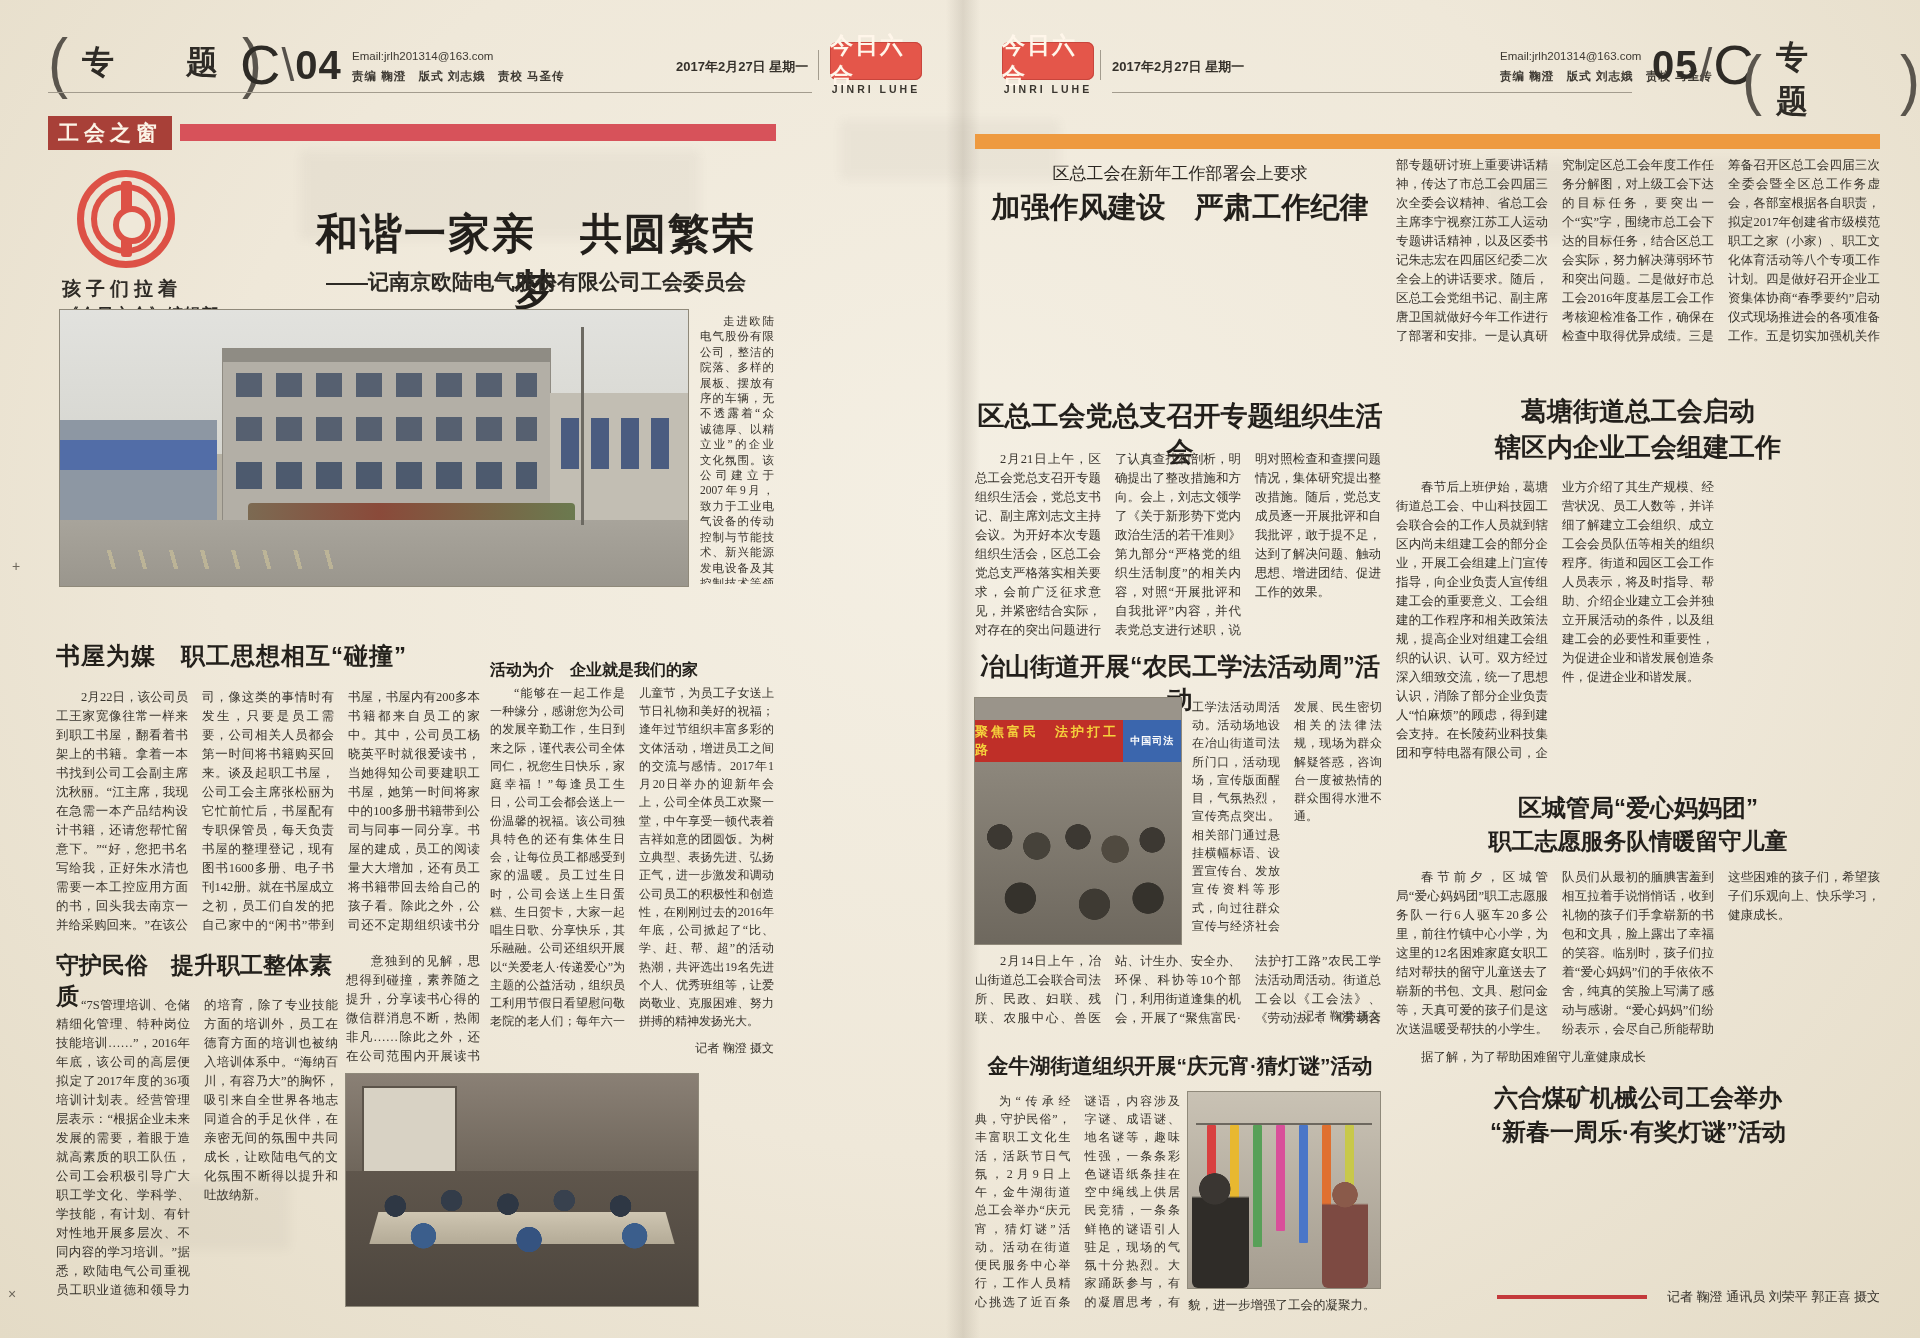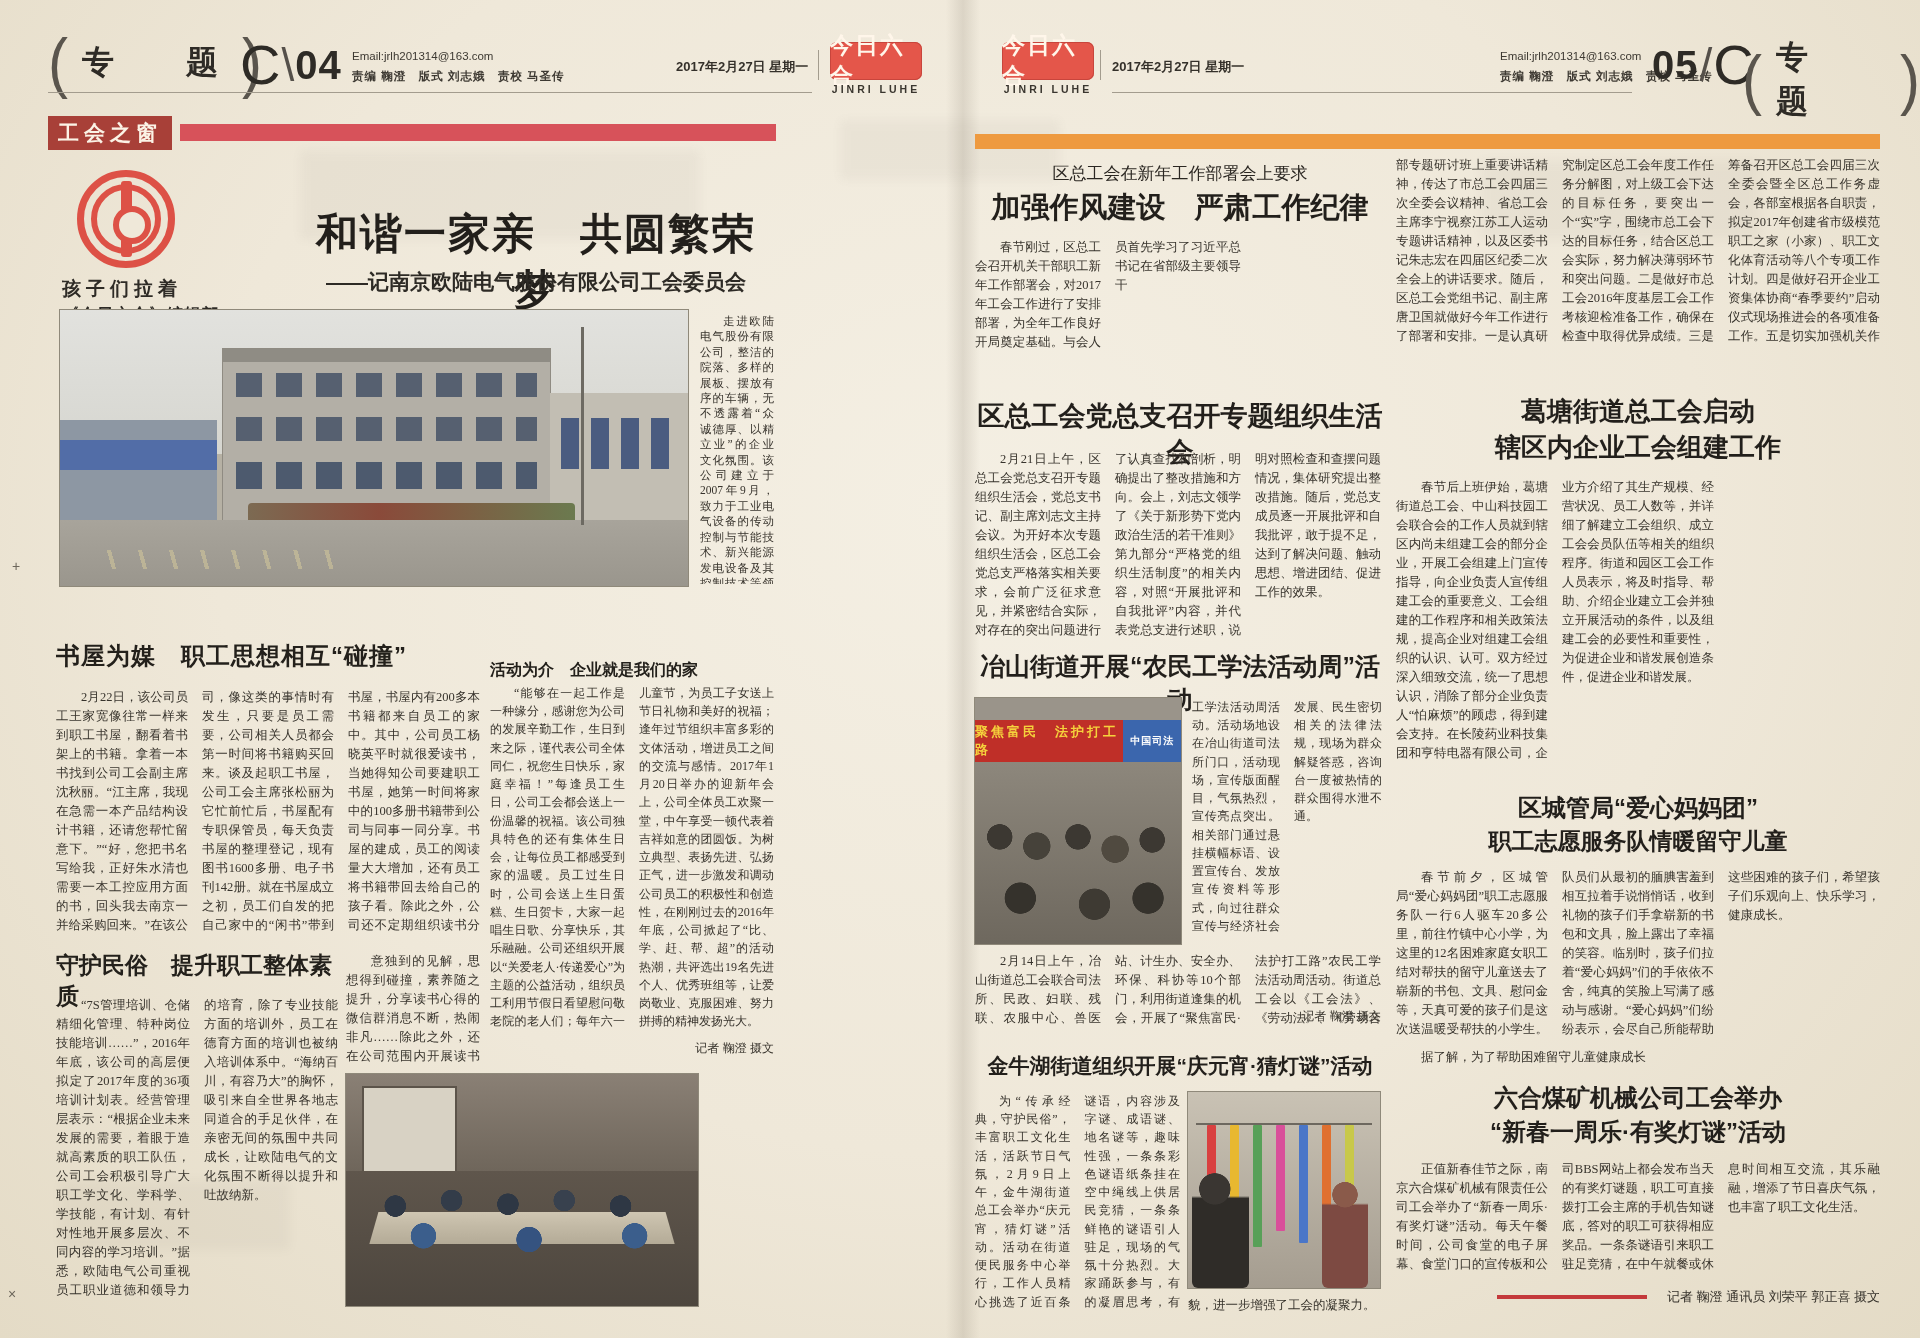--- a/index.html
+++ b/index.html
@@ -195,23 +195,20 @@
   </div>
   <div class="abs brackets" style="left:1742px;top:36px;">
     <span class="brk">(</span>
     <span class="lbl">专　题</span>
     <span class="brk">)</span>
   </div>
   <div class="abs orangebar" style="left:975px;top:134px;width:905px;height:15px;"></div>
 
   <div class="abs kicker" style="left:975px;top:162px;width:410px;font-size:17px;font-family:Liberation Mono, monospace;">区总工会在新年工作部署会上要求</div>
   <div class="abs h-main" style="left:975px;top:188px;width:410px;font-size:29px;">加强作风建设　严肃工作纪律</div>
-  <div class="abs bt" style="left:975px;top:238px;width:406px;height:118px;column-count:3;">
-    <p>春节刚过，区总工会召开机关干部职工新年工作部署会，对2017年工会工作进行了安排部署，为全年工作良好开局奠定基础。与会人员首先学习了习近平总书记在省部级主要领导干</p>
-  </div>
   <div class="abs bt" style="left:1396px;top:156px;width:484px;height:200px;column-count:3;">
     <p style="text-indent:0;">部专题研讨班上重要讲话精神，传达了市总工会四届三次全委会议精神、省总工会主席李宁视察江苏工人运动专题讲话精神，以及区委书记朱志宏在四届区纪委二次全会上的讲话要求。随后，区总工会党组书记、副主席唐卫国就做好今年工作进行了部署和安排。一是认真研究制定区总工会年度工作任务分解图，对上级工会下达的目标任务，要突出一个“实”字，围绕市总工会下达的目标任务，结合区总工会实际，努力解决薄弱环节和突出问题。二是做好市总工会2016年度基层工会工作考核迎检准备工作，确保在检查中取得优异成绩。三是筹备召开区总工会四届三次全委会暨全区总工作务虚会，各部室根据各自职责，拟定2017年创建省市级模范职工之家（小家）、职工文化体育活动等八个专项工作计划。四是做好召开企业工资集体协商“春季要约”启动仪式现场推进会的各项准备工作。五是切实加强机关作风建设，严肃工作纪律，改进工作作风，努力推动各项工作全面开展。</p>
   </div>
 
   <div class="abs h-main" style="left:975px;top:398px;width:410px;font-size:27px;">区总工会党总支召开专题组织生活会</div>
   <div class="abs bt" style="left:975px;top:450px;width:406px;height:190px;column-count:3;">
     <p>2月21日上午，区总工会党总支召开专题组织生活会，党总支书记、副主席刘志文主持会议。为开好本次专题组织生活会，区总工会党总支严格落实相关要求，会前广泛征求意见，并紧密结合实际，对存在的突出问题进行了认真查找和剖析，明确提出了整改措施和方向。会上，刘志文领学了《关于新形势下党内政治生活的若干准则》第九部分“严格党的组织生活制度”的相关内容，对照“开展批评和自我批评”内容，并代表党总支进行述职，说明对照检查和查摆问题情况，集体研究提出整改措施。随后，党总支成员逐一开展批评和自我批评，敢于提不足，达到了解决问题、触动思想、增进团结、促进工作的效果。</p>
   </div>
 
   <div class="abs h-main" style="left:975px;top:650px;width:410px;font-size:25px;">冶山街道开展“农民工学法活动周”活动</div>
@@ -269,21 +266,18 @@
   <div class="abs h-main" style="left:1396px;top:826px;width:484px;font-size:23px;">职工志愿服务队情暖留守儿童</div>
   <div class="abs bt" style="left:1396px;top:868px;width:484px;height:178px;column-count:3;">
     <p>春节前夕，区城管局“爱心妈妈团”职工志愿服务队一行6人驱车20多公里，前往竹镇中心小学，为这里的12名困难家庭女职工结对帮扶的留守儿童送去了崭新的书包、文具、慰问金等，天真可爱的孩子们是这次送温暖受帮扶的小学生。队员们从最初的腼腆害羞到相互拉着手说悄悄话，收到礼物的孩子们手拿崭新的书包和文具，脸上露出了幸福的笑容。临别时，孩子们拉着“爱心妈妈”们的手依依不舍，纯真的笑脸上写满了感动与感谢。“爱心妈妈”们纷纷表示，会尽自己所能帮助这些困难的孩子们，希望孩子们乐观向上、快乐学习，健康成长。</p>
   </div>
   <div class="abs h-main" style="left:1396px;top:1082px;width:484px;font-size:24px;">六合煤矿机械公司工会举办</div>
 
   <div class="abs bt" style="left:1396px;top:1048px;width:484px;height:24px;">
     <p>据了解，为了帮助困难留守儿童健康成长</p>
   </div>
   <div class="abs h-main" style="left:1396px;top:1116px;width:484px;font-size:24px;">“新春一周乐·有奖灯谜”活动</div>
-  <div class="abs bt" style="left:1396px;top:1160px;width:484px;height:122px;column-count:3;">
-    <p>正值新春佳节之际，南京六合煤矿机械有限责任公司工会举办了“新春一周乐·有奖灯谜”活动。每天午餐时间，公司食堂的电子屏幕、食堂门口的宣传板和公司BBS网站上都会发布当天的有奖灯谜题，职工可直接拨打工会主席的手机告知谜底，答对的职工可获得相应奖品。一条条谜语引来职工驻足竞猜，在中午就餐或休息时间相互交流，其乐融融，增添了节日喜庆气氛，也丰富了职工文化生活。</p>
-  </div>
   <div class="abs endline" style="left:1396px;top:1288px;width:484px;">
     <span class="rule"></span>
     <span class="byline" style="font-size:13px;">记者 鞠澄 通讯员 刘荣平 郭正喜 摄文</span>
   </div>
 
 </div>
 
 </body></html>

